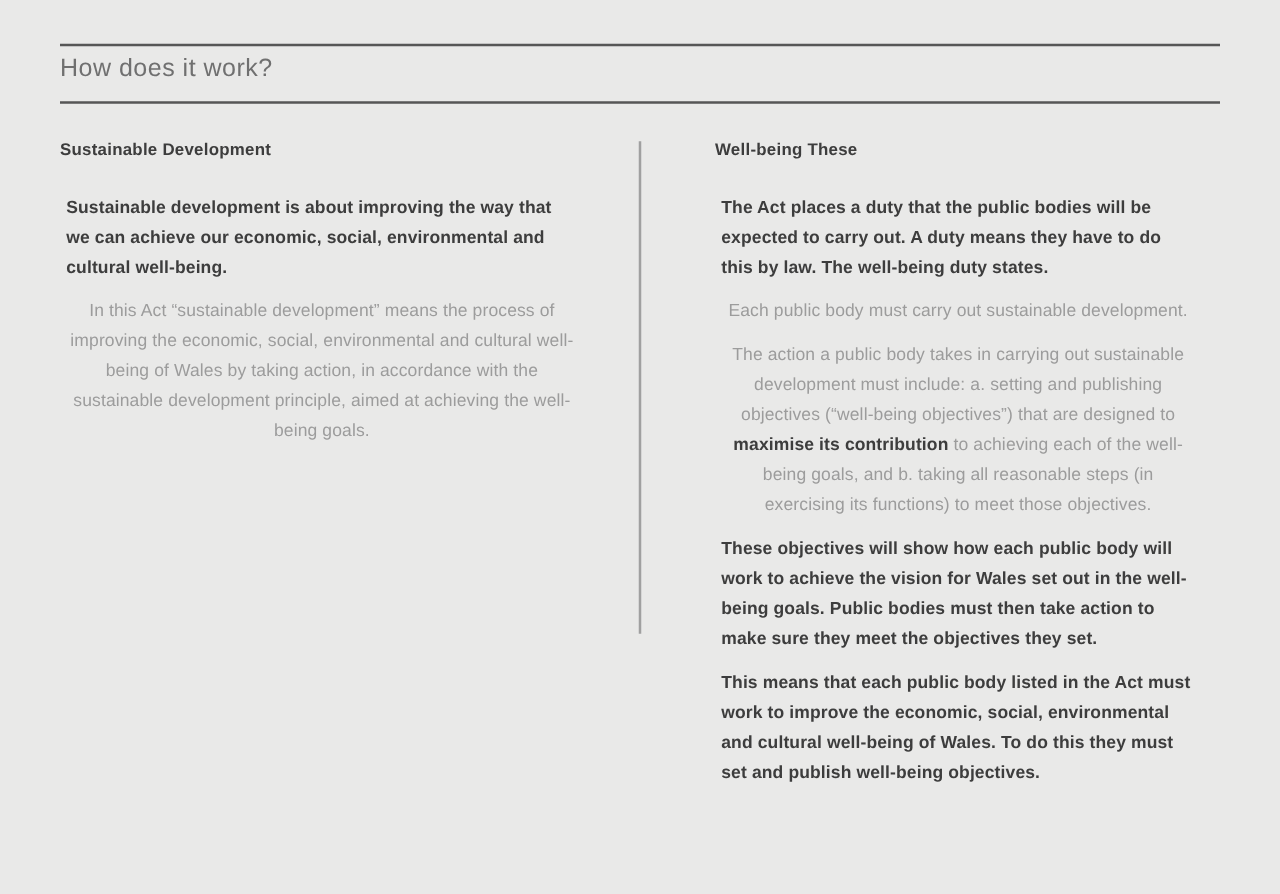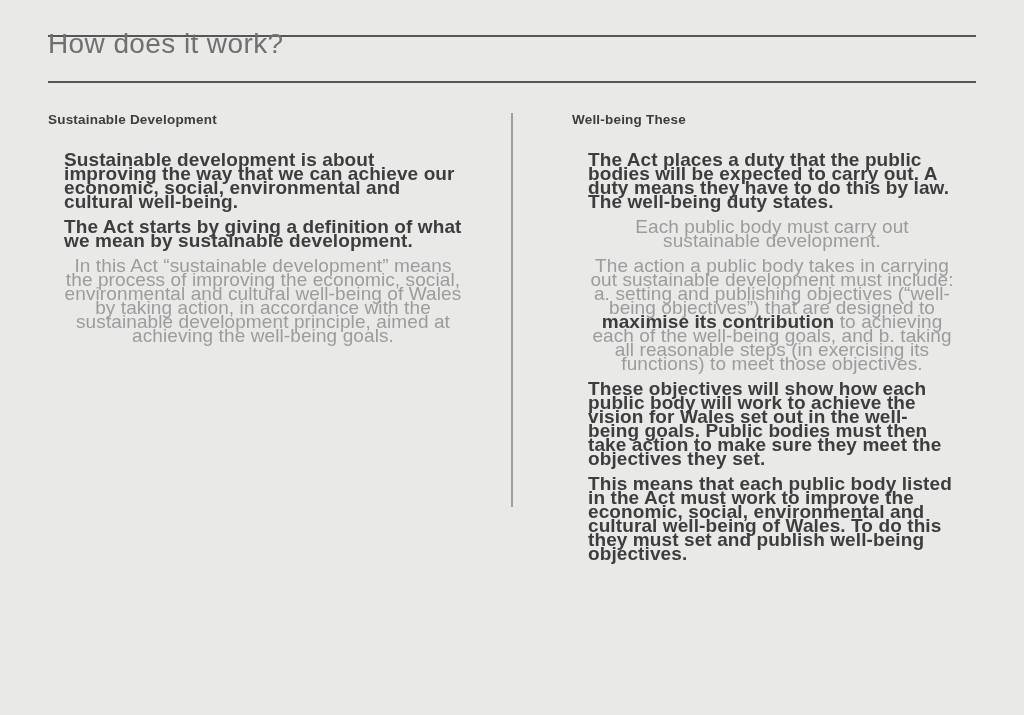--- a/index.html
+++ b/index.html
@@ -20,44 +20,44 @@
     left: 48px;
     width: 928px;
     height: 2px;
     background: var(--rule, #565656);
   }
   .rule-top { top: 35px; }
   .rule-bottom { top: 81px; }
   .page-title {
     position: absolute;
     left: 48px;
-    top: 28px;
+    top: 44px;
     margin: 0;
-    font-size: 28px;
+    font-size: 20px;
     font-weight: 400;
     color: var(--title-text, #707070);
     letter-spacing: 0.4px;
   }
   .column {
     position: absolute;
     top: 112px;
   }
   .column-left  { left: 48px;  width: 414px; }
   .column-right { left: 572px; width: 384px; }
   .column h2 {
     margin: 0 0 26px 0;
     font-size: 13.5px;
     font-weight: 700;
     color: var(--dark-text, #3d3d3d);
     letter-spacing: 0.2px;
   }
   .paragraphs p {
-    margin: 0 0 11px 16px;
-    font-size: 19px;
-    line-height: 14px;
+    margin: 0 0 11px 5px;
+    font-size: 14px;
+    line-height: 24px;
     letter-spacing: 0.1px;
   }
   .paragraphs p:last-child { margin-bottom: 0; }
   p.strong { font-weight: 700; color: var(--dark-text, #3d3d3d); }
   p.muted  { font-weight: 400; color: var(--muted-text, #9c9c9c); text-align: center; }
   .seg-bold { font-weight: 700; color: var(--dark-text, #3d3d3d); }
   .divider {
     position: absolute;
     left: 511px;
     top: 113px;
@@ -72,21 +72,20 @@
 <div class="page">
 
   <div class="rule rule-top"></div>
   <h1 class="page-title">How does it work?</h1>
   <div class="rule rule-bottom"></div>
 
   <section class="column column-left">
     <h2>Sustainable Development</h2>
     <div class="paragraphs">
         <p class="strong"><span>Sustainable development is about improving the way that we can achieve our economic, social, environmental and cultural well-being.</span></p>
-        <p class="strong"><span>The Act starts by giving a definition of what we mean by sustainable development.</span></p>
         <p class="muted"><span>In this Act “sustainable development” means the process of improving the economic, social, environmental and cultural well-being of Wales by taking action, in accordance with the sustainable development principle, aimed at achieving the well-being goals.</span></p>
       </div>
   </section>
 
   <div class="divider"></div>
 
   <section class="column column-right">
     <h2>Well-being These</h2>
     <div class="paragraphs">
         <p class="strong"><span>The Act places a duty that the public bodies will be expected to carry out. A duty means they have to do this by law. The well-being duty states.</span></p>

